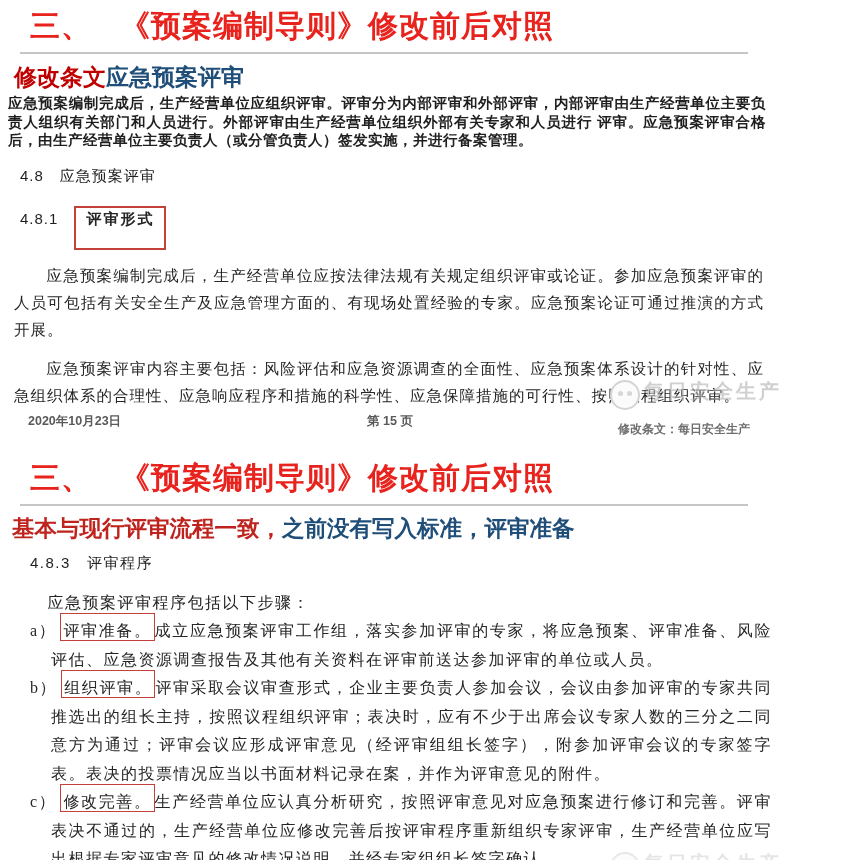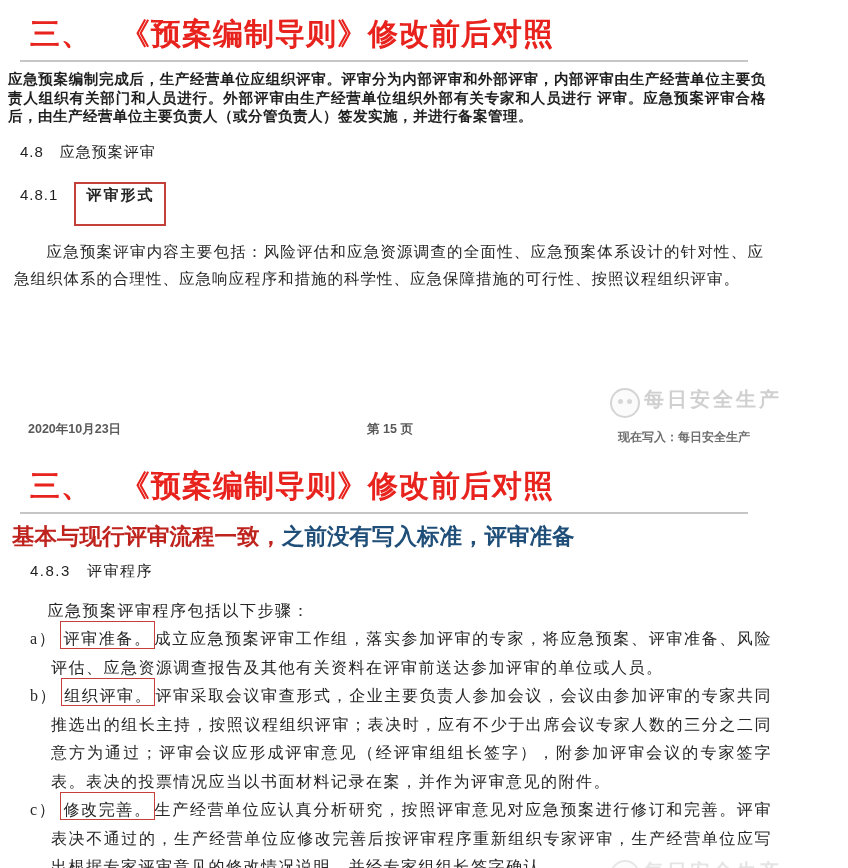--- a/index.html
+++ b/index.html
@@ -1,21 +1,21 @@
 <!DOCTYPE html>
 <html><head>
 <meta charset="utf-8">
 <style>
   * { margin: 0; padding: 0; box-sizing: border-box; }
   html, body { background: #ffffff; }
   .page {
     position: relative;
     width: 848px;
     height: 860px;
-    margin: 8px auto;
+    margin: 0 auto;
     background: #ffffff;
     overflow: hidden;
     font-family: "Liberation Serif", serif;
     color: #262626;
   }
   .slide { position: absolute; left: 0; width: 848px; }
   #slide1 { top: 0; }
   #slide2 { top: 452px; }
 
   
@@ -189,36 +189,38 @@
 </style>
 </head>
 <body>
 
 <div class="page">
 
   <section class="slide" id="slide1">
     <h1 class="s-title"><span class="t-num">三、</span><span>《预案编制导则》修改前后对照</span></h1>
     <div class="rule"></div>
 
+    <h2 class="sub-head"><span class="red">修改条文</span><span class="blue">应急预案评审</span></h2>
 
 
     <p class="orig-para">应急预案编制完成后，生产经营单位应组织评审。评审分为内部评审和外部评审，内部评审由生产经营单位主要负责人组织有关部门和人员进行。外部评审由生产经营单位组织外部有关专家和人员进行 评审。应急预案评审合格后，由生产经营单位主要负责人（或分管负责人）签发实施，并进行备案管理。</p>
 
     <div class="sec-line"><span class="num">4.8</span><span>应急预案评审</span></div>
 
     <div class="sec-line boxed-line"><span class="num">4.8.1</span><span class="kw-box">评审形式</span></div>
 
+    <p class="para-serif">应急预案编制完成后，生产经营单位应按法律法规有关规定组织评审或论证。参加应急预案评审的人员可包括有关安全生产及应急管理方面的、有现场处置经验的专家。应急预案论证可通过推演的方式开展。</p>
 
 
     <p class="para-serif">应急预案评审内容主要包括：风险评估和应急资源调查的全面性、应急预案体系设计的针对性、应急组织体系的合理性、应急响应程序和措施的科学性、应急保障措施的可行性、按照议程组织评审。</p>
 
     <div class="footer">
       <span class="f-date">2020年10月23日</span>
       <span class="f-page">第 15 页</span>
-      <span class="f-wechat">现在写入：每日安全生产</span>
+      <span class="f-wechat">修改条文：每日安全生产</span>
     </div>
 
     <div class="watermark" id="wm1">
       <span class="wm-logo"></span>
       <div class="wm-text">每日安全生产</div>
     </div>
   </section>
 
   <section class="slide" id="slide2">
     <h1 class="s-title"><span class="t-num">三、</span><span>《预案编制导则》修改前后对照</span></h1>

